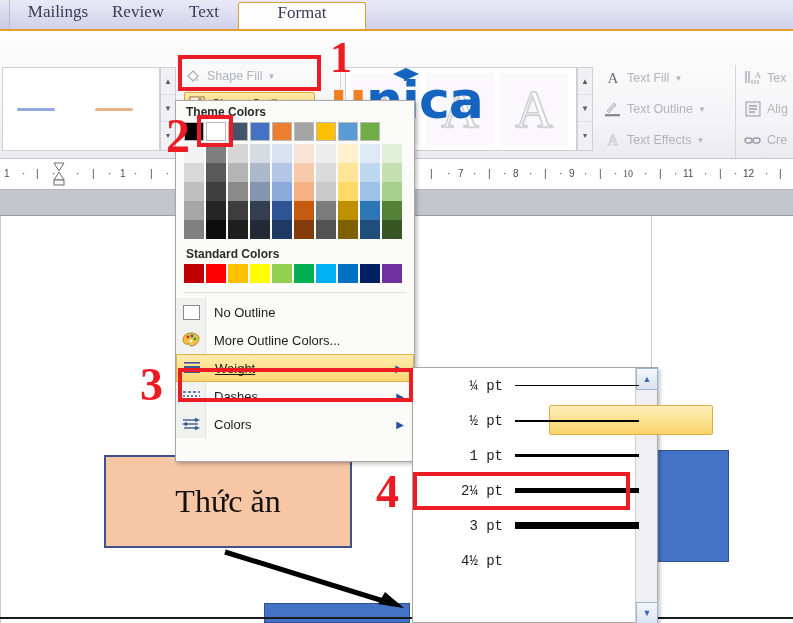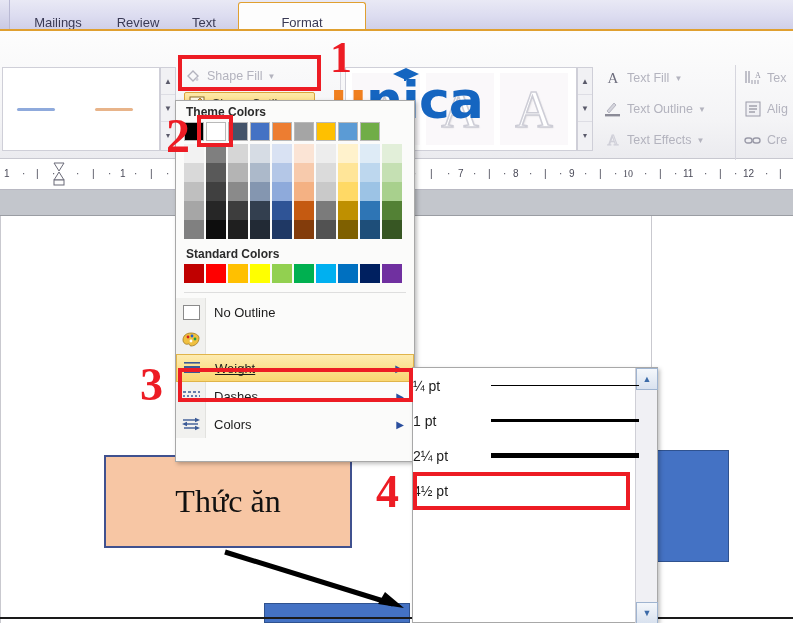--- a/index.html
+++ b/index.html
@@ -17,22 +17,22 @@
     position: absolute; left: 0; top: 0; width: 793px; height: 30px;
     background: linear-gradient(to bottom, #e9e9f5 0%, #dcdcf0 55%, #cfcfe8 100%);
   }
   .tabstrip-left {
     position: absolute; left: 0; top: 0; width: 10px; height: 30px;
     background: linear-gradient(to bottom,#e6e6f4,#c9c9e4);
     border-right: 1px solid #b9b9d4;
   }
   .tab {
     position: absolute; top: 2px; height: 28px;
-    font-size: 13px; color: #3a3a55;
-    display: flex; align-items: flex-end; justify-content: center;
+    font-size: 17px; color: #3a3a55;
+    display: flex; align-items: flex-start; justify-content: center; font-family: Liberation Serif, serif;
   }
   .tab-format {
     background: #fdfdfd;
     border: 1px solid #e0a030;
     border-bottom: none;
     border-radius: 3px 3px 0 0;
     color: #3a3a55;
   }
   .ribbon-top-border {
     position: absolute; left:0; top: 29px; width: 793px; height: 2px;
@@ -191,22 +191,23 @@
   .submenu {
     position: absolute; left: 412px; top: 367px; width: 246px; height: 256px;
     background: #ffffff; border: 1px solid #a8a8a8;
     box-shadow: 2px 2px 4px rgba(0,0,0,.25);
   }
   .wrow {
     position: relative; height: 35px; display: flex; align-items: center;
     font-size: 14px; color: #1b1b1b;
   }
   .wrow .wlabel {
-    width: 78px; text-align: left; padding-right: 12px; flex: none;
-    font-family: Liberation Sans, sans-serif;
+    width: 78px; text-align: right; padding-right: 12px; flex: none;
+    font-family: Liberation Mono, monospace;
+    margin-left: 24px;
   }
   .wrow .wline { flex: 1; background: #000; margin-right: 18px; }
   .wrow-hl {
     background: linear-gradient(to bottom,#fdeeb8,#f9d46a);
     border: 1px solid #dcae48; border-radius: 2px;
     margin: 0 12px 0 68px; height: 30px; width: 164px;
     position: absolute; left: 0;
   }
   .sub-scrollbar {
     position: absolute; right: 0; top: 0; width: 22px; height: 256px;
@@ -574,20 +575,21 @@
     <div class="dd-item">
       <span class="ico-slot">
         <svg width="18" height="16" viewBox="0 0 18 16">
           <path d="M9 1 C4 1 1 4 1 8 c0 3 3 5 5 4 c2 -1 1 2 3 2 c4 0 8 -3 8 -8 C17 3 13 1 9 1 Z" fill="#f0c040" stroke="#a07820" stroke-width=".8"></path>
           <circle cx="6" cy="5" r="1.4" fill="#d02020"></circle>
           <circle cx="10" cy="4" r="1.4" fill="#2060d0"></circle>
           <circle cx="13" cy="7" r="1.4" fill="#20a040"></circle>
           <circle cx="9" cy="9" r="1.4" fill="#ffffff"></circle>
         </svg>
       </span>
+      <span class="lbl">More Outline Colors...</span>
     </div>
 
     <div class="dd-item dd-item-hl">
       <span class="ico-slot">
         <svg width="20" height="16" viewBox="0 0 20 16">
           <rect x="2" y="2" width="16" height="1.6" fill="#3a5a96"></rect>
           <rect x="2" y="6" width="16" height="2.2" fill="#3a5a96"></rect>
           <rect x="2" y="10" width="16" height="3" fill="#3a5a96"></rect>
         </svg>
       </span>
@@ -632,33 +634,42 @@
     <div class="sb-btn" style="position:absolute;bottom:0;">
       <span>▼</span>
     </div>
   </div>
 
   <div class="wrow">
     <span class="wlabel">¼ pt</span>
     <span class="wline" style="height:1px;"></span>
   </div>
 
+  <div class="wrow">
+    <span class="wrow-hl" style="left:68px;top:2px;width:164px;"></span>
+    <span class="wlabel" style="position:relative;z-index:2;">½ pt</span>
+    <span class="wline" style="height:2px;position:relative;z-index:2;"></span>
+  </div>
 
 
   <div class="wrow">
     <span class="wlabel">1 pt</span>
     <span class="wline" style="height:3px;"></span>
   </div>
 
 
   <div class="wrow">
     <span class="wlabel">2¼ pt</span>
     <span class="wline" style="height:5px;"></span>
   </div>
 
+  <div class="wrow">
+    <span class="wlabel">3 pt</span>
+    <span class="wline" style="height:7px;"></span>
+  </div>
 
   <div class="wrow">
     <span class="wlabel">4½ pt</span>
 
   </div>
 
 </div>
 
 <div class="red-box" style="left:178px;top:55px;width:143px;height:36px;"></div>
 <div class="red-num" style="left:330px;top:32px;font-size:44px;">

